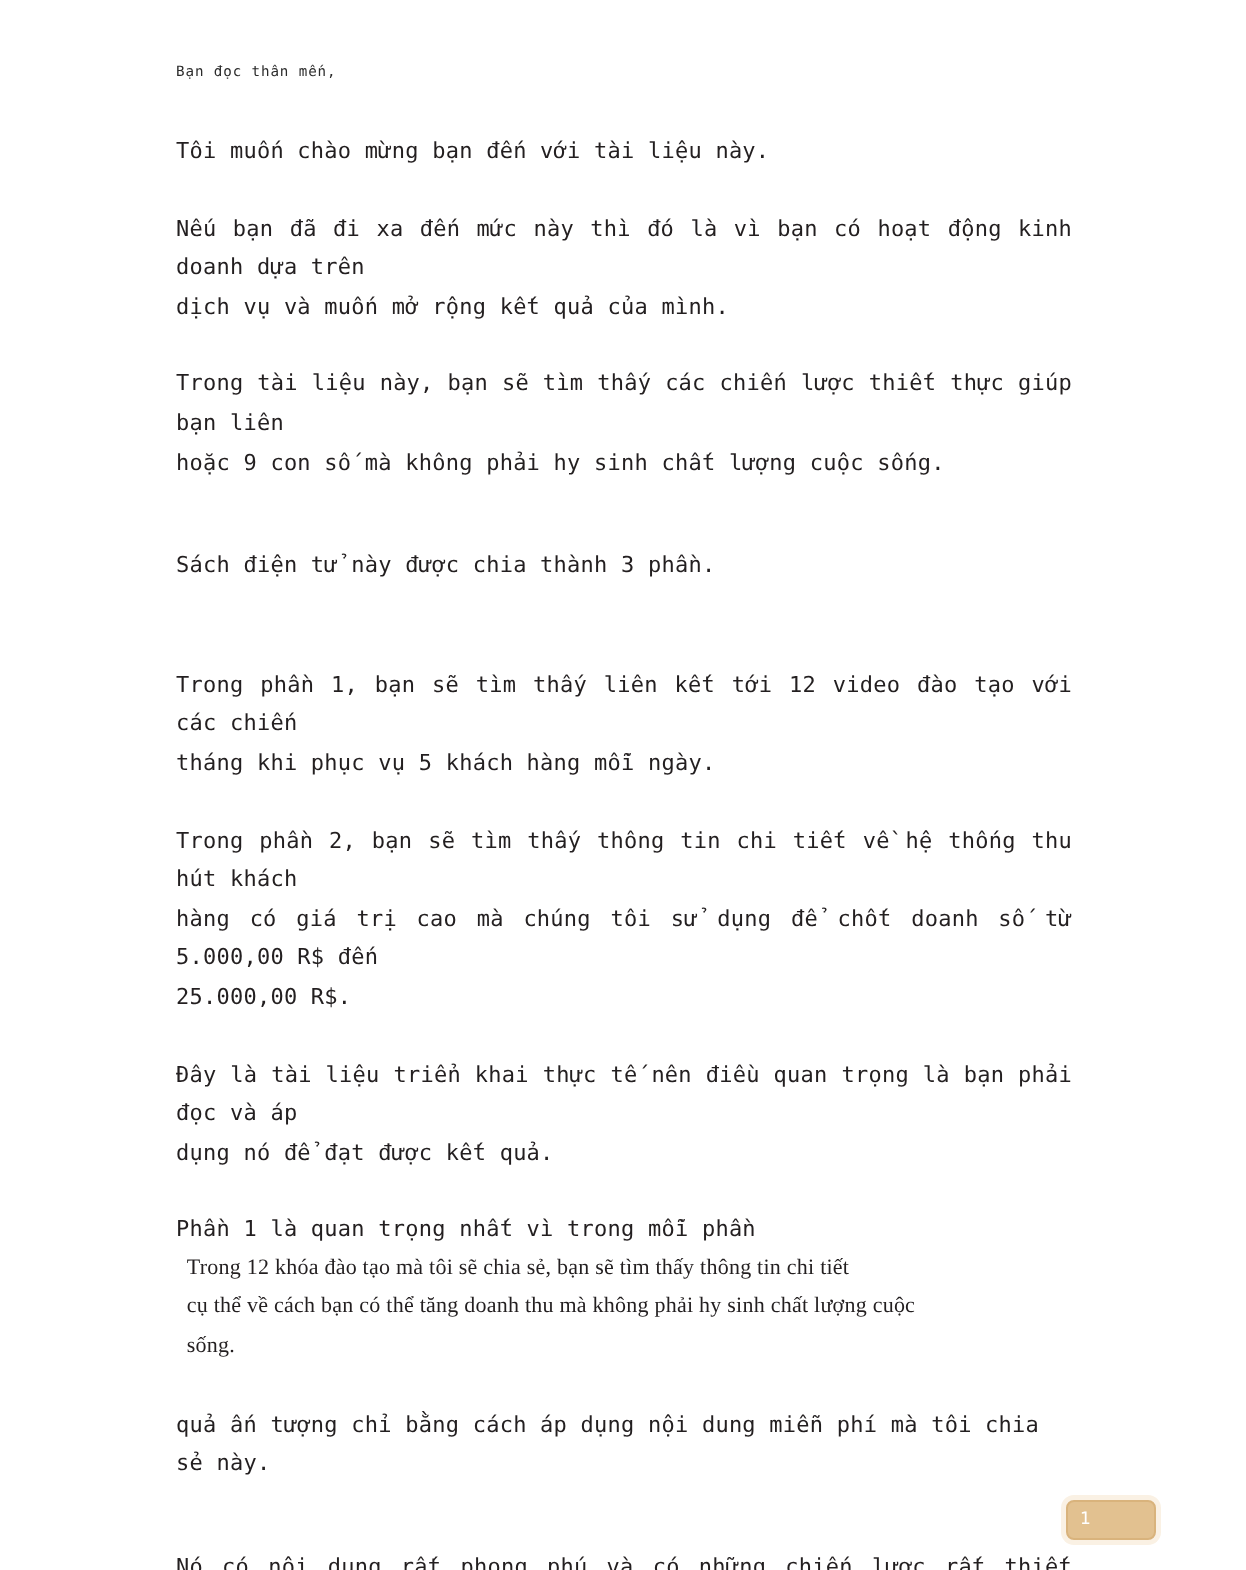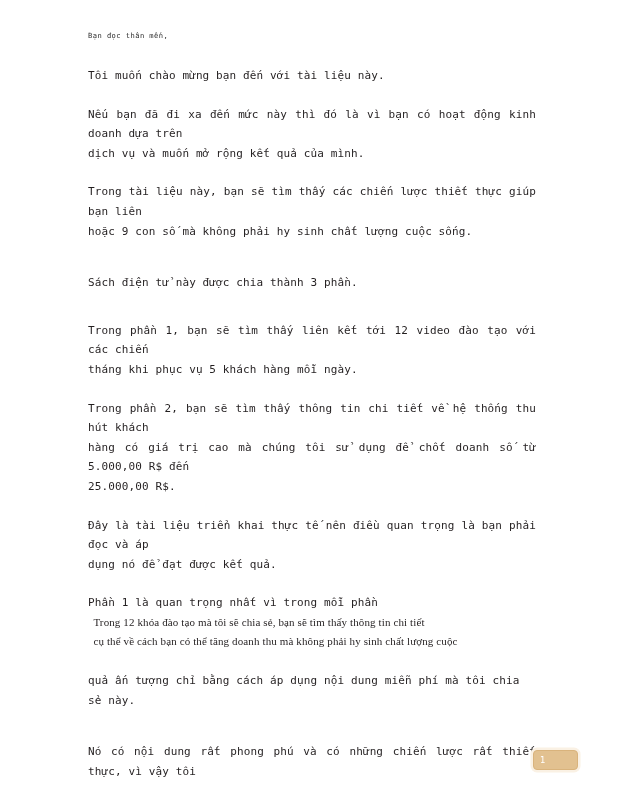--- a/index.html
+++ b/index.html
@@ -49,21 +49,21 @@
   
   .para > span.l {
     display: block;
     text-align: justify;
     text-justify: inter-word;
   }
   .para > span.l:last-child {
     text-align: left;
   }
   
-  .gap-lg { margin-bottom: 28px; }
+  .gap-lg { margin-bottom: 40px; }
   .gap-xl { margin-bottom: 32px; }
   
   .tight { margin-bottom: 0; }
   .indent-1 { text-indent: 5.4px; font-family: Liberation Serif, serif; }
 
   
   .page-badge {
     position: absolute;
     left: 533px;
     top: 750px;
@@ -130,20 +130,21 @@
       <span class="l">dụng nó để đạt được kết quả.</span>
     </p>
 
     <p class="para tight">
       <span class="l">Phần 1 là quan trọng nhất vì trong mỗi phần</span>
     </p>
 
     <p class="para indent-1">
       <span class="l">Trong 12 khóa đào tạo mà tôi sẽ chia sẻ, bạn sẽ tìm thấy thông tin chi tiết</span>
       <span class="l">cụ thể về cách bạn có thể tăng doanh thu mà không phải hy sinh chất lượng cuộc</span>
+      <span class="l">sống.</span>
     </p>
 
     <p class="para gap-xl">
       <span class="l">quả ấn tượng chỉ bằng cách áp dụng nội dung miễn phí mà tôi chia sẻ này.</span>
     </p>
 
     <p class="para">
       <span class="l">Nó có nội dung rất phong phú và có những chiến lược rất thiết thực, vì vậy tôi</span>
       <span class="l">thực sự khuyên bạn nên xem nó nhiều lần.</span>
     </p>

